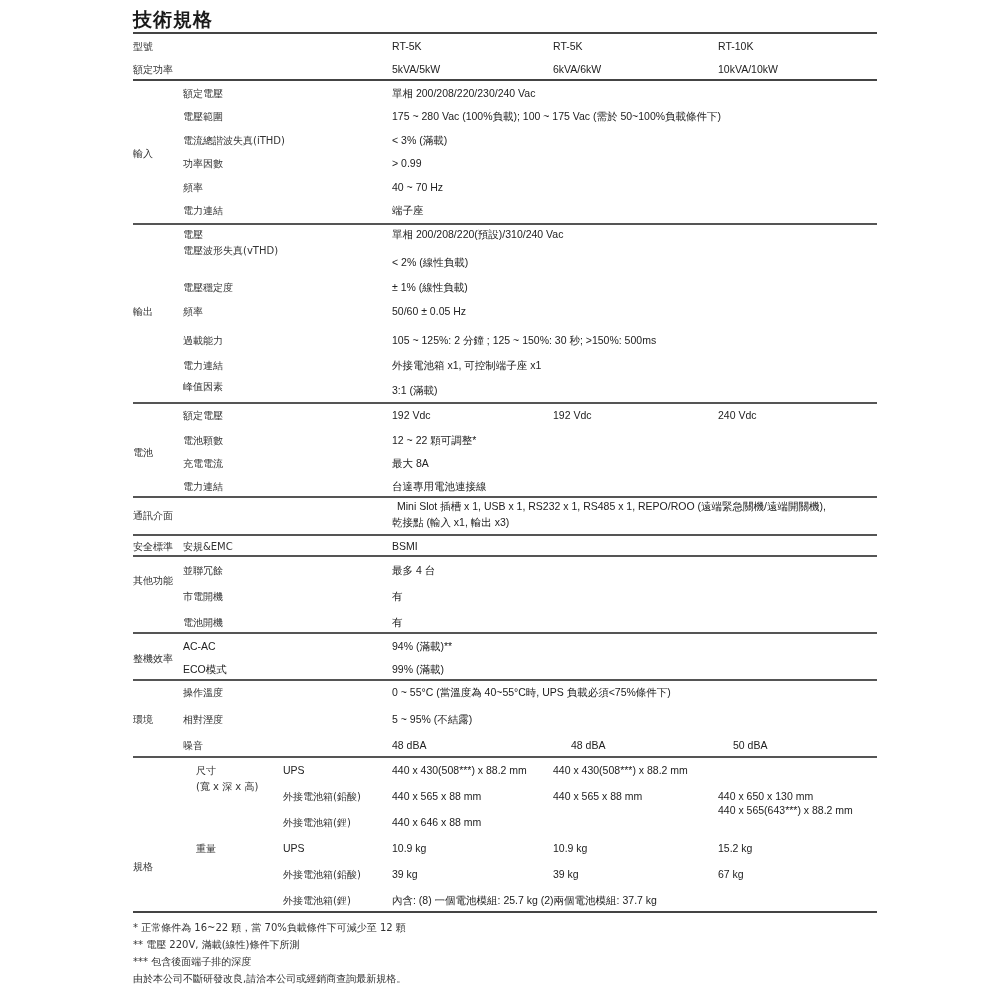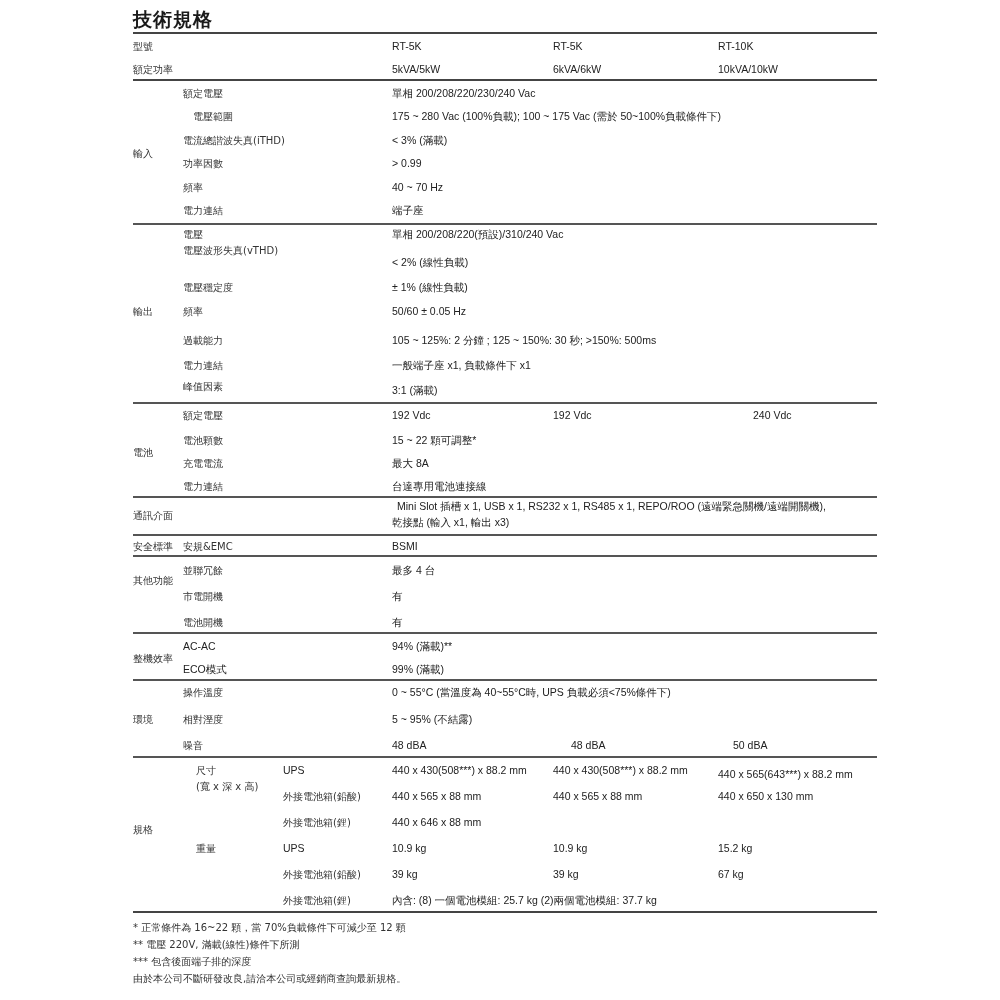--- a/index.html
+++ b/index.html
@@ -23,21 +23,21 @@
 <div class="abs" style="left:718px;top:40px">RT-10K</div>
 <div class="abs cjk" style="left:133px;top:63px">額定功率</div>
 <div class="abs" style="left:392px;top:63px">5kVA/5kW</div>
 <div class="abs" style="left:553px;top:63px">6kVA/6kW</div>
 <div class="abs" style="left:718px;top:63px">10kVA/10kW</div>
 <div class="rule thick" style="top:79px"></div>
 
 <div class="abs cjk" style="left:133px;top:147px">輸入</div>
 <div class="abs cjk" style="left:183px;top:87px">額定電壓</div>
 <div class="abs" style="left:392px;top:87px">單相 200/208/220/230/240 Vac</div>
-<div class="abs cjk" style="left:193px;top:110px">電壓範圍</div>
+<div class="abs cjk" style="left:183px;top:110px">電壓範圍</div>
 <div class="abs" style="left:392px;top:110px">175 ~ 280 Vac (100%負載); 100 ~ 175 Vac (需於 50~100%負載條件下)</div>
 <div class="abs cjk" style="left:183px;top:134px">電流總諧波失真(iTHD)</div>
 <div class="abs" style="left:392px;top:134px">&lt; 3% (滿載)</div>
 <div class="abs cjk" style="left:183px;top:157px">功率因數</div>
 <div class="abs" style="left:392px;top:157px">&gt; 0.99</div>
 <div class="abs cjk" style="left:183px;top:181px">頻率</div>
 <div class="abs" style="left:392px;top:181px">40 ~ 70 Hz</div>
 <div class="abs cjk" style="left:183px;top:204px">電力連結</div>
 <div class="abs" style="left:392px;top:204px">端子座</div>
 <div class="rule" style="top:223px"></div>
@@ -47,32 +47,32 @@
 <div class="abs" style="left:392px;top:228px">單相 200/208/220(預設)/310/240 Vac</div>
 <div class="abs cjk" style="left:183px;top:244px">電壓波形失真(vTHD)</div>
 <div class="abs" style="left:392px;top:256px">&lt; 2% (線性負載)</div>
 <div class="abs cjk" style="left:183px;top:281px">電壓穩定度</div>
 <div class="abs" style="left:392px;top:281px">± 1% (線性負載)</div>
 <div class="abs cjk" style="left:183px;top:305px">頻率</div>
 <div class="abs" style="left:392px;top:305px">50/60 ± 0.05 Hz</div>
 <div class="abs cjk" style="left:183px;top:334px">過載能力</div>
 <div class="abs" style="left:392px;top:334px">105 ~ 125%: 2 分鐘 ; 125 ~ 150%: 30 秒; &gt;150%: 500ms</div>
 <div class="abs cjk" style="left:183px;top:359px">電力連結</div>
-<div class="abs" style="left:392px;top:359px">一般端子座 x1, 負載條件下 x1</div>
+<div class="abs" style="left:392px;top:359px">外接電池箱 x1, 可控制端子座 x1</div>
 <div class="abs cjk" style="left:183px;top:380px">峰值因素</div>
 <div class="abs" style="left:392px;top:384px">3:1 (滿載)</div>
 <div class="rule" style="top:402px"></div>
 
 <div class="abs cjk" style="left:133px;top:446px">電池</div>
 <div class="abs cjk" style="left:183px;top:409px">額定電壓</div>
 <div class="abs" style="left:392px;top:409px">192 Vdc</div>
 <div class="abs" style="left:553px;top:409px">192 Vdc</div>
-<div class="abs" style="left:753px;top:409px">240 Vdc</div>
+<div class="abs" style="left:718px;top:409px">240 Vdc</div>
 <div class="abs cjk" style="left:183px;top:434px">電池顆數</div>
-<div class="abs" style="left:392px;top:434px">15 ~ 22 顆可調整*</div>
+<div class="abs" style="left:392px;top:434px">12 ~ 22 顆可調整*</div>
 <div class="abs cjk" style="left:183px;top:457px">充電電流</div>
 <div class="abs" style="left:392px;top:457px">最大 8A</div>
 <div class="abs cjk" style="left:183px;top:480px">電力連結</div>
 <div class="abs" style="left:392px;top:480px">台達專用電池連接線</div>
 <div class="rule" style="top:496px"></div>
 
 <div class="abs cjk" style="left:133px;top:509px">通訊介面</div>
 <div class="abs" style="left:397px;top:500px">Mini Slot 插槽 x 1, USB x 1, RS232 x 1, RS485 x 1, REPO/ROO (遠端緊急關機/遠端開關機),</div>
 <div class="abs" style="left:392px;top:516px">乾接點 (輸入 x1, 輸出 x3)</div>
 <div class="rule" style="top:534px"></div>
@@ -102,29 +102,29 @@
 <div class="abs cjk" style="left:183px;top:686px">操作溫度</div>
 <div class="abs" style="left:392px;top:686px">0 ~ 55°C (當溫度為 40~55°C時, UPS 負載必須&lt;75%條件下)</div>
 <div class="abs cjk" style="left:183px;top:713px">相對溼度</div>
 <div class="abs" style="left:392px;top:713px">5 ~ 95% (不結露)</div>
 <div class="abs cjk" style="left:183px;top:739px">噪音</div>
 <div class="abs" style="left:392px;top:739px">48 dBA</div>
 <div class="abs" style="left:571px;top:739px">48 dBA</div>
 <div class="abs" style="left:733px;top:739px">50 dBA</div>
 <div class="rule" style="top:756px"></div>
 
-<div class="abs cjk" style="left:133px;top:823px">規格</div>
+<div class="abs cjk" style="left:133px;top:860px">規格</div>
 <div class="abs cjk" style="left:196px;top:764px">尺寸</div>
 <div class="abs cjk" style="left:196px;top:780px">(寬 x 深 x 高)</div>
 <div class="abs cjk" style="left:196px;top:842px">重量</div>
 
 <div class="abs" style="left:283px;top:764px">UPS</div>
 <div class="abs" style="left:392px;top:764px">440 x 430(508***) x 88.2 mm</div>
 <div class="abs" style="left:553px;top:764px">440 x 430(508***) x 88.2 mm</div>
-<div class="abs" style="left:718px;top:768px">440 x 565(643***) x 88.2 mm</div>
+<div class="abs" style="left:718px;top:804px">440 x 565(643***) x 88.2 mm</div>
 
 <div class="abs cjk" style="left:283px;top:790px">外接電池箱(鉛酸)</div>
 <div class="abs" style="left:392px;top:790px">440 x 565 x 88 mm</div>
 <div class="abs" style="left:553px;top:790px">440 x 565 x 88 mm</div>
 <div class="abs" style="left:718px;top:790px">440 x 650 x 130 mm</div>
 
 <div class="abs cjk" style="left:283px;top:816px">外接電池箱(鋰)</div>
 <div class="abs" style="left:392px;top:816px">440 x 646 x 88 mm</div>
 
 <div class="abs" style="left:283px;top:842px">UPS</div>

